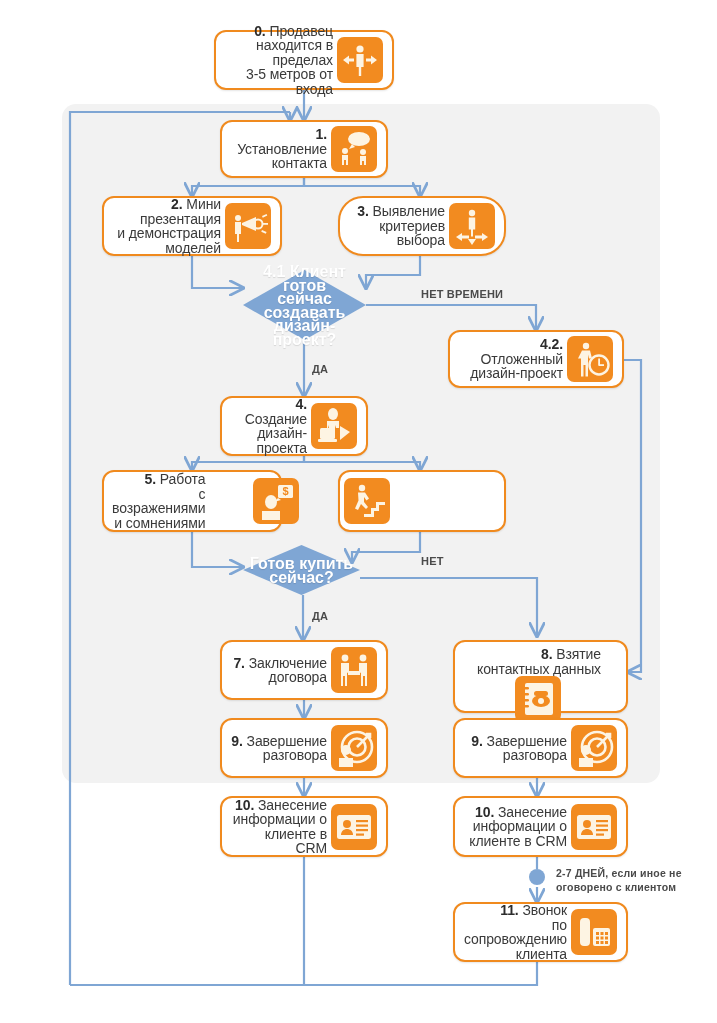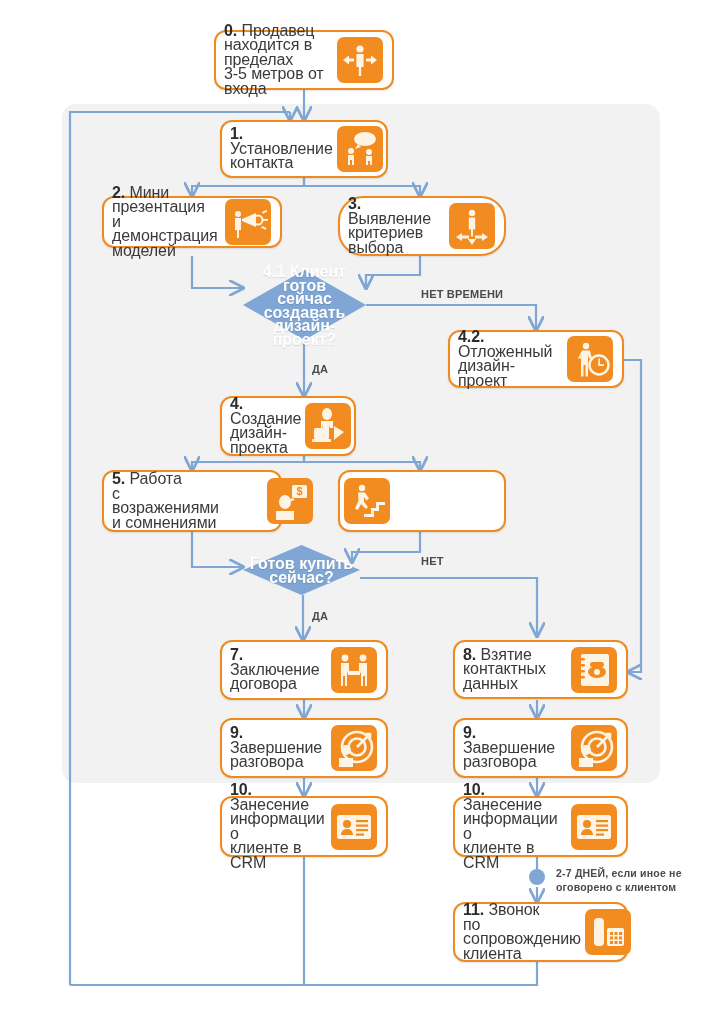--- a/index.html
+++ b/index.html
@@ -16,23 +16,23 @@
     border:2.5px solid #f08a1e;
     border-radius:12px;
     display:flex;
     align-items:center;
     justify-content:flex-start;
     padding:5px 7px 5px 4px;
     box-shadow:0 1px 2px rgba(0,0,0,0.10);
   }
   .node .txt{
     flex:1 1 auto;
-    text-align:left;
+    text-align:right;
     color:#3a3a3a;
-    font-size:16px;
+    font-size:14px;
     line-height:14.5px;
     letter-spacing:-0.1px;
     padding:0 4px;
     white-space:pre-line;
   }
   .node .txt b{font-weight:bold;color:#2c2c2c;}
   .ico{
     flex:0 0 auto;
     width:46px;height:46px;
     background:#f28b20;
@@ -150,21 +150,21 @@
             <rect x="20" y="11" width="7" height="1.8"></rect>
         <circle cx="11" cy="22" r="3"></circle>
             <path d="M8 26h6v10h-2v-5h-2v5H8z"></path>
         <circle cx="29" cy="23" r="3"></circle>
             <path d="M26 27h6v9h-2v-4h-2v4h-2z"></path>
       </g>
         </svg>
     </div>
   </div>
 
-  <div class="node" style="left:102px;top:196px;width:180px;height:52px;">
+  <div class="node" style="left:102px;top:196px;width:180px;height:60px;">
     <div class="txt"><b>2.</b> <span>Мини презентация
 и демонстрация
 моделей</span></div>
     <div class="ico">
       <svg width="40" height="40" viewBox="0 0 40 40">
           <g fill="#fdf4e3">
         <circle cx="10" cy="12" r="3"></circle>
             <path d="M7 16h6v12h-2v8H9v-8H7z"></path>
         <path d="M14 17l14-6v14l-14-6z"></path>
             <circle cx="30" cy="18" r="4.5" fill="none" stroke="#fdf4e3" stroke-width="2"></circle>
@@ -208,21 +208,21 @@
         <circle cx="16" cy="7" r="3.2"></circle>
             <path d="M12 11.5h8l2 8h-3l-1-4v22h-2.5V26h-2v11.5H11V19.5h-3z"></path>
         <circle cx="29" cy="26" r="9.5" fill="none" stroke="#fdf4e3" stroke-width="2.4"></circle>
         <rect x="28.2" y="19.5" width="1.8" height="7.2"></rect>
             <rect x="29" y="25.2" width="5" height="1.8"></rect>
       </g>
         </svg>
     </div>
   </div>
 
-  <div class="node" style="left:220px;top:396px;width:136px;height:60px;">
+  <div class="node" style="left:220px;top:396px;width:148px;height:60px;">
     <div class="txt"><b>4.</b> <span>Создание
 дизайн-проекта</span></div>
     <div class="ico">
       <svg width="40" height="40" viewBox="0 0 40 40">
           <g fill="#fdf4e3">
         <ellipse cx="19" cy="8" rx="5" ry="6"></ellipse>
             <path d="M13 15h12v7h-3l-1-3v7H15v-7l-1 3h-1z"></path>
         <rect x="6" y="22" width="15" height="11" rx="1.5"></rect>
             <rect x="4" y="33" width="19" height="3" rx="1"></rect>
         <path d="M26 20l10 6-10 8z"></path>
@@ -275,21 +275,21 @@
         <circle cx="11" cy="8" r="3.4"></circle>
             <path d="M7 13h8v9l-2 1v13h-2V26H9v10H7z"></path>
         <circle cx="29" cy="8" r="3.4"></circle>
             <path d="M25 13h8v23h-2V26h-2v10h-2V23l-2-1z"></path>
         <path d="M14 21h12v4H14z"></path>
       </g>
         </svg>
     </div>
   </div>
 
-  <div class="node" style="left:453px;top:640px;width:175px;height:59px;">
+  <div class="node" style="left:453px;top:640px;width:175px;height:73px;flex-direction:column;">
     <div class="txt"><b>8.</b> <span>Взятие
 контактных данных</span></div>
     <div class="ico">
       <svg width="40" height="40" viewBox="0 0 40 40">
           <g fill="#fdf4e3">
         <rect x="7" y="4" width="28" height="32" rx="2"></rect>
         <g fill="#f28b20">
           <rect x="3" y="8" width="8" height="2.4" rx="1.2"></rect>
               <rect x="3" y="14" width="8" height="2.4" rx="1.2"></rect>
           <rect x="3" y="20" width="8" height="2.4" rx="1.2"></rect>

